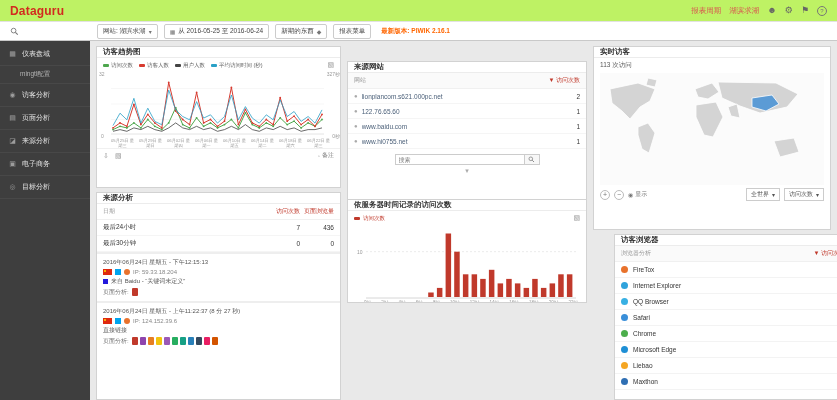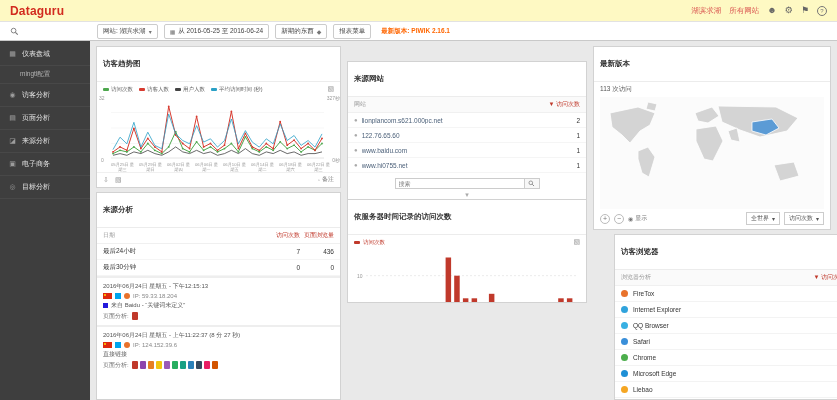--- a/index.html
+++ b/index.html
@@ -1,20 +1,20 @@
 <!DOCTYPE html>
 <html><head>
 <meta charset="utf-8">
 <style>
   *{box-sizing:border-box;margin:0;padding:0}
   body{width:837px;height:400px;overflow:hidden;background:#e9e9e9;
        font-family:"Liberation Sans","DejaVu Sans",sans-serif;font-size:7px;color:#333}
   a{text-decoration:none}
   
-  .topbar{height:22px;background:#fef9c3;border-bottom:1px solid #e2e2e2;display:flex;
+  .topbar{height:22px;background:#bef264;border-bottom:1px solid #e2e2e2;display:flex;
           align-items:center;justify-content:space-between;padding:0 10px}
   .logo{color:#d22b1f;font-weight:bold;font-size:12px;letter-spacing:.2px}
   .topright{display:flex;align-items:center;gap:8px}
   .topright a{color:#d9534f;font-size:7.5px}
   .ticon{color:#666;font-size:9px;line-height:1;cursor:pointer}
   .helpcircle{width:10px;height:10px;border:1px solid #777;border-radius:50%;font-size:6px;
               display:flex;align-items:center;justify-content:center;color:#777}
   
   .toolbar{height:19px;background:#fff;border-bottom:1px solid #c9c9c9;display:flex;
            align-items:center;padding:0 10px;gap:6px}
@@ -26,21 +26,21 @@
   .version{color:#f60;font-weight:bold;font-size:6.5px;margin-left:4px;white-space:nowrap}
   
   .content{display:flex;height:359px}
   .sidebar{width:90px;background:#3e3e3e;flex:none;padding-top:2px}
   .sitem{display:flex;align-items:center;gap:5px;padding:6px 8px;color:#e2e2e2;font-size:7px;
          border-bottom:1px solid #484848;cursor:pointer}
   .sitem.sub{padding:4px 8px 4px 20px;color:#b3b3b3;font-size:6.5px}
   .sicon{color:#9c9c9c;font-size:7px;width:9px;text-align:center}
   .main{position:relative;flex:1}
   .panel{position:absolute;background:#fff;border:1px solid #d2d2d2;overflow:hidden}
-  .phead{display:flex;justify-content:space-between;align-items:center;padding:12px 6px;
+  .phead{display:flex;justify-content:space-between;align-items:center;padding:0 6px;
          border-bottom:1px solid #ececec}
   .ptitle{font-size:7.5px;font-weight:bold;color:#333}
   .redcol{color:#c0392b;font-size:6px;white-space:nowrap;cursor:pointer}
   
   .trend{left:6px;top:5px;width:245px;height:142px}
   .legend{display:flex;align-items:center;gap:6px;padding:3px 6px;font-size:5.5px;color:#666}
   .litem{display:flex;align-items:center;gap:2px;cursor:pointer;white-space:nowrap}
   .lm{width:6px;height:3px;display:inline-block;border-radius:1px}
   .lspacer{flex:1}
   .iconbtn{color:#999;font-size:7px;cursor:pointer}
@@ -109,22 +109,22 @@
   .bico{width:7px;height:7px;border-radius:50%;display:inline-block}
   .bname{flex:1;font-size:6.5px;color:#333}
   .bnum{font-size:6.5px;color:#333}
 </style>
 </head>
 <body>
 
 <div class="topbar">
   <div class="logo">Dataguru</div>
   <div class="topright">
+    <a href="#">报表周期</a>
     <a href="#">湖滨求湖</a>
-    <a href="#">所有网站</a>
     <span class="ticon">☻</span>
     <span class="ticon">⚙</span>
     <span class="ticon">⚑</span>
     <span class="helpcircle">?</span>
   </div>
 </div>
 
 <div class="toolbar">
   <span class="mag">
     <svg viewBox="0 0 10 10" width="9" height="9">
@@ -448,21 +448,21 @@
         <span class="bt">16时</span>
           <span class="bt">18时</span>
         <span class="bt">20时</span>
           <span class="bt">22时</span>
       </div>
       <div class="expand">▾</div>
     </section>
 
     <section class="panel mappanel">
       <div class="phead">
-        <span class="ptitle">最新版本</span>
+        <span class="ptitle">实时访客</span>
       </div>
       <div class="mapvisits">113 次访问</div>
       <svg class="mapsvg" width="224" height="112" viewBox="0 0 224 112">
         <rect x="0" y="0" width="224" height="112" fill="#fbfbfb"></rect>
         <path d="M10,16 L38,10 L55,16 L50,28 L40,34 L30,46 L22,38 L12,30 Z" fill="#d4d4d4" stroke="#fff" stroke-width="0.8"></path>
         <path d="M48,5 l9,2 l-2,7 l-9,-2 Z" fill="#d4d4d4" stroke="#fff" stroke-width="0.8"></path>
         <path d="M38,54 L48,50 L55,60 L49,80 L42,76 L38,62 Z" fill="#d4d4d4" stroke="#fff" stroke-width="0.8"></path>
         <path d="M95,16 L112,10 L119,19 L108,26 L98,24 Z" fill="#d4d4d4" stroke="#fff" stroke-width="0.8"></path>
         <path d="M96,32 L116,29 L123,44 L113,64 L104,62 L96,44 Z" fill="#d4d4d4" stroke="#fff" stroke-width="0.8"></path>
         <path d="M118,9 L176,10 L198,21 L187,34 L160,40 L140,33 L122,25 Z" fill="#d4d4d4" stroke="#fff" stroke-width="0.8"></path>

